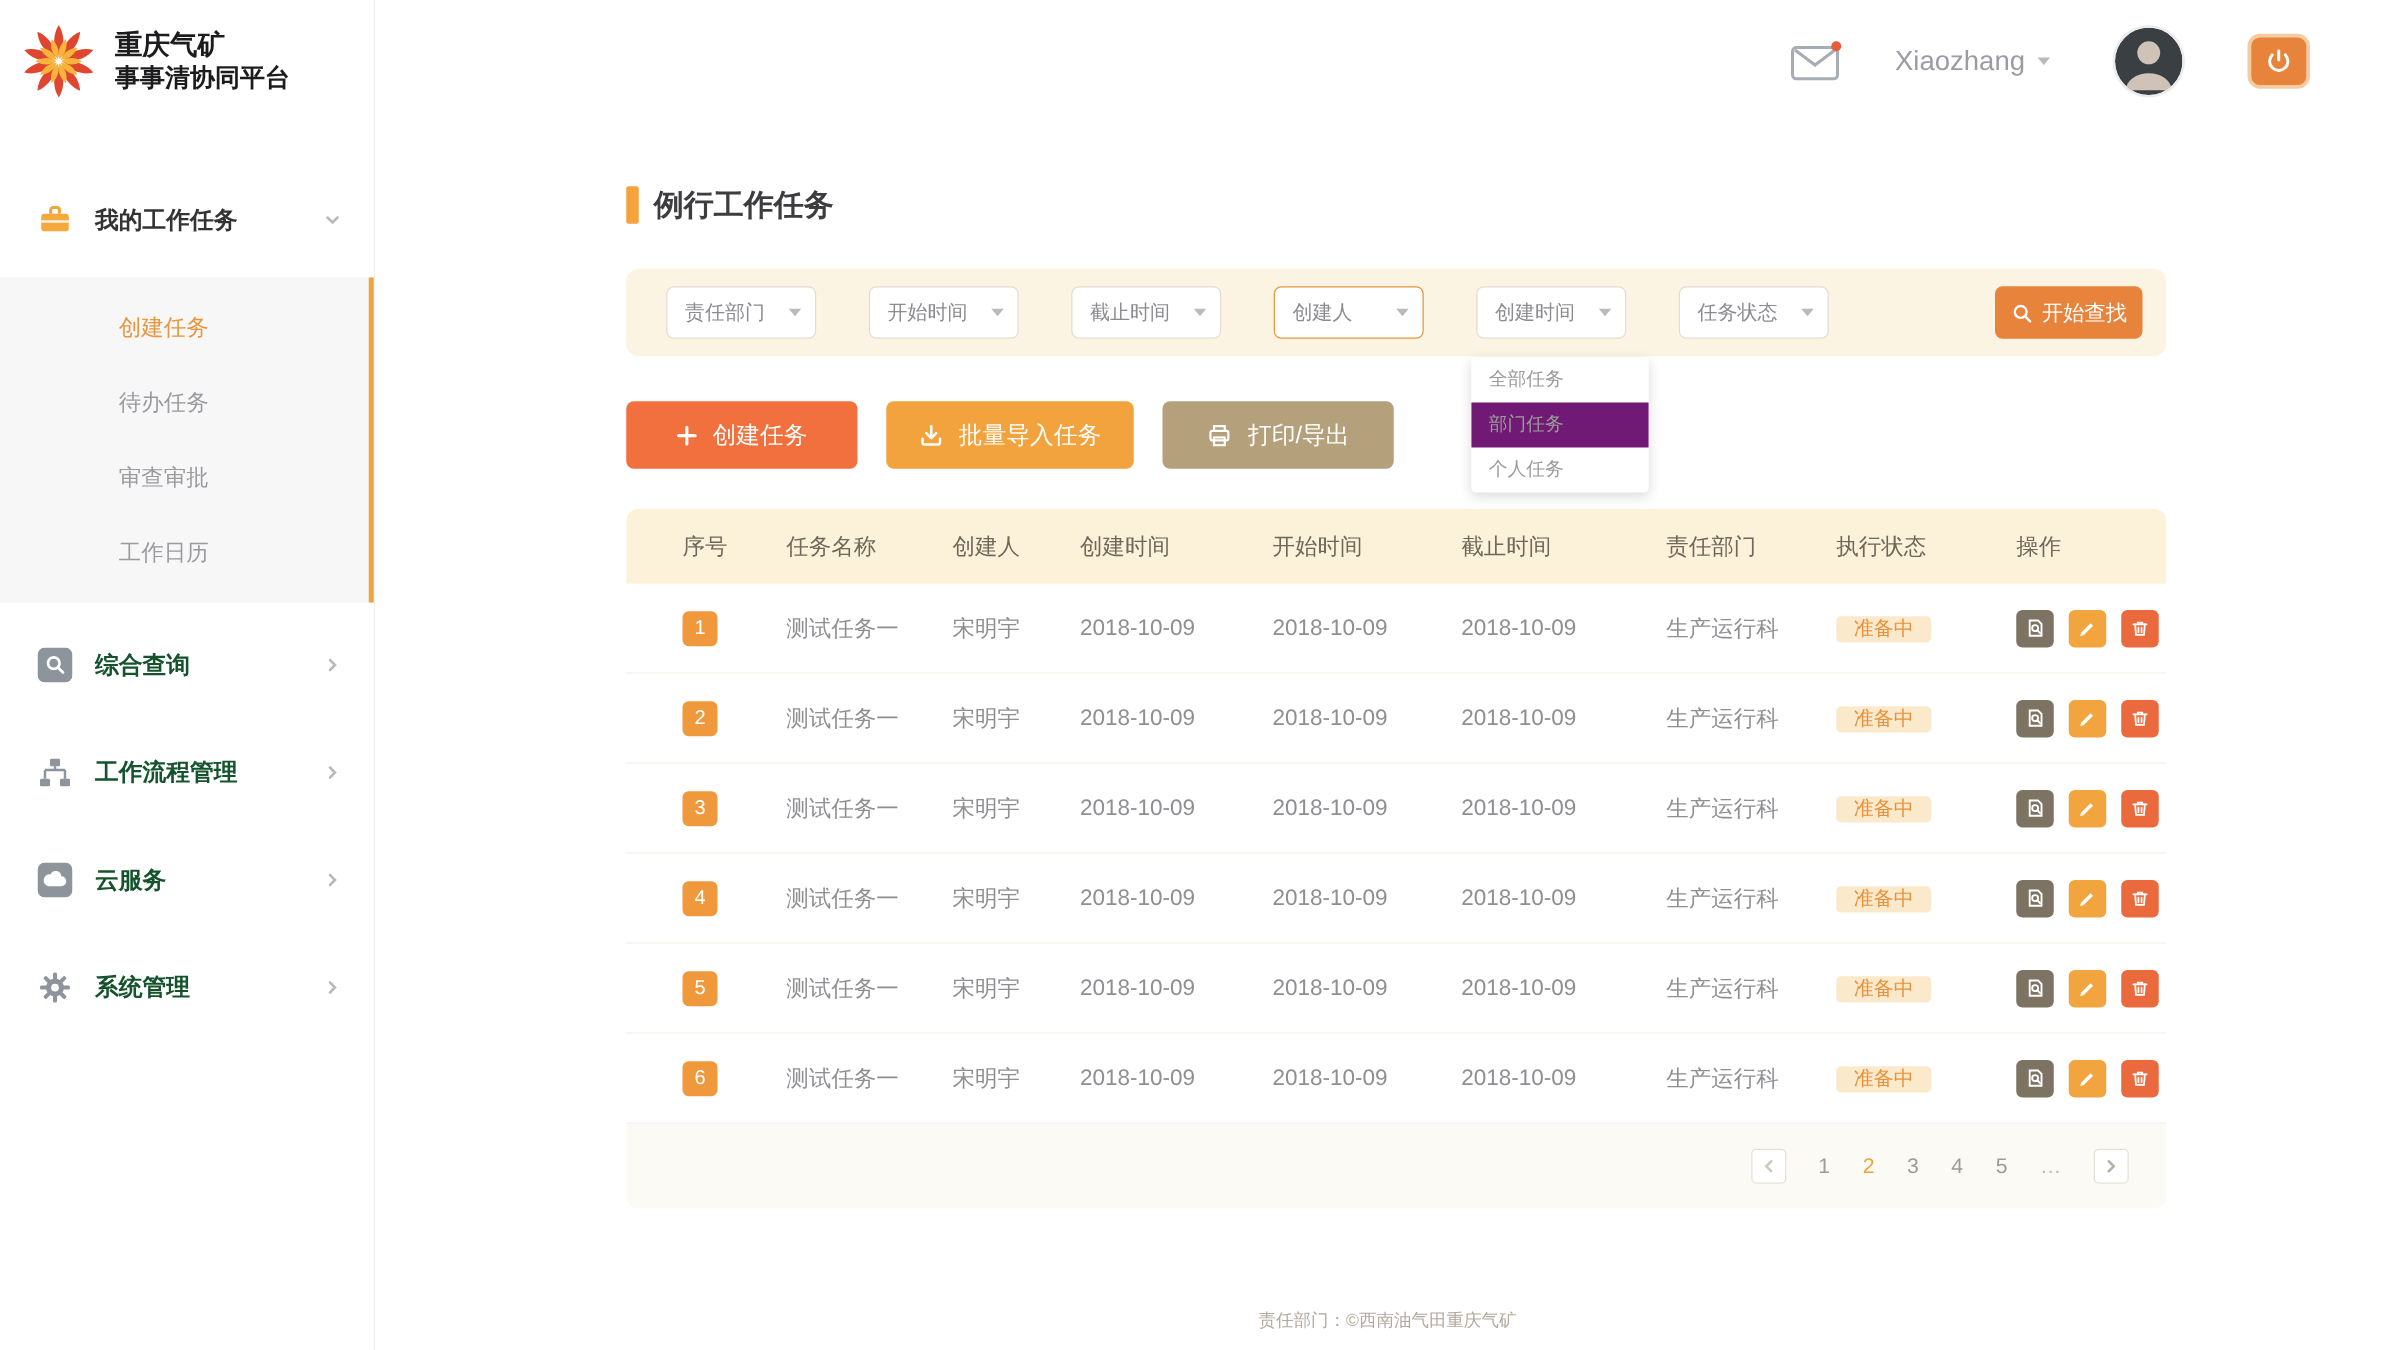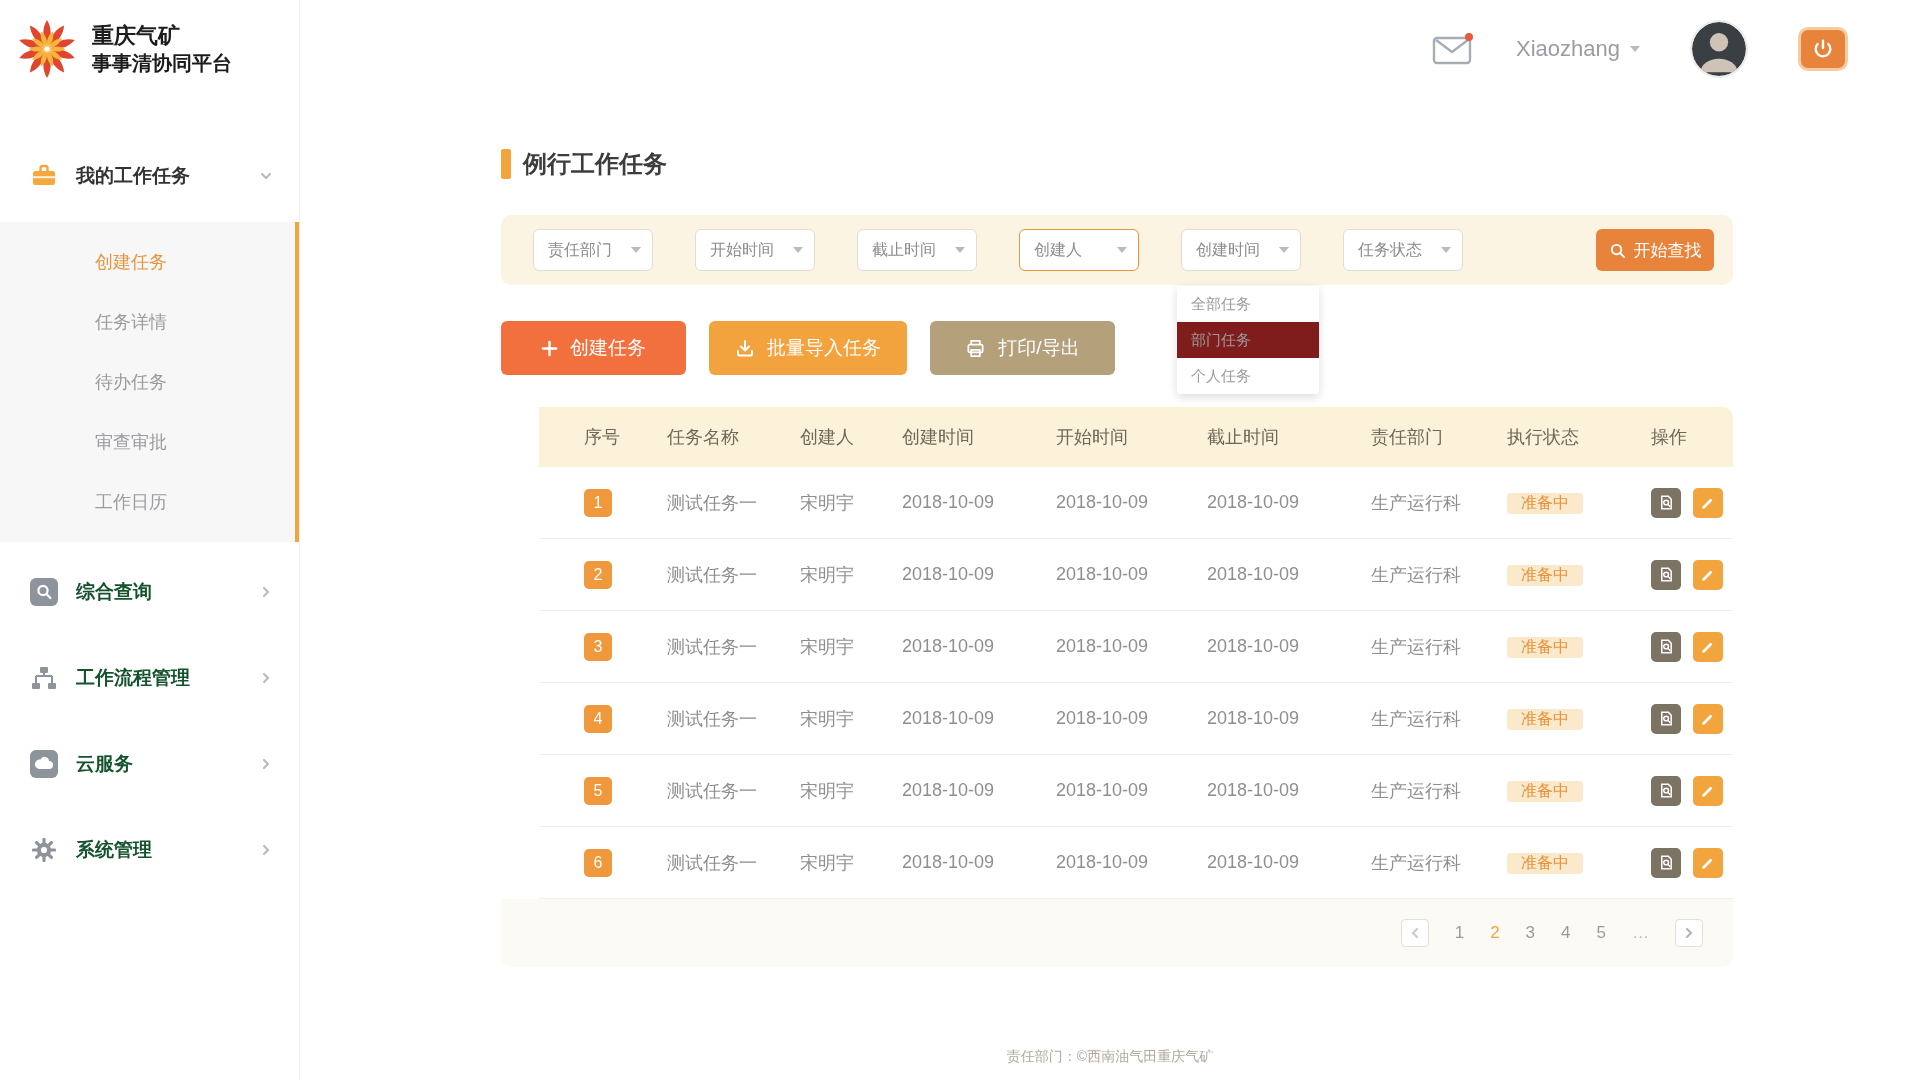--- a/index.html
+++ b/index.html
@@ -50,32 +50,32 @@
                  font-size:16px;color:#8b8b90;cursor:pointer;box-sizing:border-box;flex:none;}
   .filter-select.active{border:1px solid #e8953c;}
   .caret{width:0;height:0;border-left:5px solid transparent;border-right:5px solid transparent;
          border-top:6px solid #b9b9be;}
   .search-btn{margin-left:auto;width:118px;height:42px;background:#e8833c;border:none;border-radius:6px;
               color:#fff;font-size:17px;display:flex;align-items:center;justify-content:center;gap:8px;cursor:pointer;}
 
   .dropdown-menu{position:absolute;left:877px;top:188px;width:142px;background:#fff;z-index:20;
                  box-shadow:0 3px 10px rgba(0,0,0,.14);border-radius:0 0 4px 4px;overflow:hidden;}
   .dropdown-option{height:36px;line-height:36px;padding-left:14px;font-size:15px;color:#9b9b9b;cursor:pointer;}
-  .dropdown-option.highlight{background:#7f1d1d;}
+  .dropdown-option.highlight{background:#701a75;}
 
   .actions-row{margin:36px 0 0 201px;display:flex;gap:23px;}
   .action-btn{height:54px;min-width:185px;padding:0 26px;border:none;border-radius:6px;color:#fff;
               font-size:19px;display:flex;align-items:center;justify-content:center;gap:12px;cursor:pointer;box-sizing:border-box;}
   .btn-create{background:#f2703e;}
   .btn-import{background:#f2a33e;}
   .btn-print{background:#b4a17c;}
 
   .table-card{margin:32px 0 0 201px;width:1232px;border-radius:10px;overflow:hidden;background:#fff;}
   .t-head,.t-row{display:grid;grid-template-columns:83px 133px 102px 154px 151px 164px 136px 144px 120px;
-                 align-items:center;padding-left:45px;box-sizing:border-box;margin-left:38px;}
+                 align-items:center;padding-left:45px;box-sizing:border-box;}
   .t-head{height:60px;background:#fcf2da;font-size:18px;color:#6f675a;}
   .t-row{height:72px;border-bottom:1px solid #f2efe9;font-size:18px;color:#8f8f93;background:#fff;}
   .num-badge{width:28px;height:28px;border-radius:5px;background:#f0983c;color:#fff;font-size:16px;
              display:flex;align-items:center;justify-content:center;}
   .status-badge{display:inline-flex;align-items:center;justify-content:center;padding:0 14px;border-radius:4px;
                 background:#fbe9cb;color:#e8913c;font-size:16px;width:max-content;}
   .ops{display:flex;gap:12px;}
   .op-btn{width:30px;height:30px;border-radius:5px;border:none;display:flex;align-items:center;
           justify-content:center;cursor:pointer;padding:0;}
   .op-view{background:#7d7363;}
@@ -143,23 +143,20 @@
             <path d="M3 5l4 4 4-4"></path>
           </svg>
       </span>
     </div>
 
     <div class="submenu">
         <div class="submenu-item active">
     <span>创建任务</span>
   </div>
         <div class="submenu-item">
-    <span>任务详情</span>
-  </div>
-        <div class="submenu-item">
     <span>待办任务</span>
   </div>
         <div class="submenu-item">
     <span>审查审批</span>
   </div>
         <div class="submenu-item">
     <span>工作日历</span>
   </div>
       </div>
 

